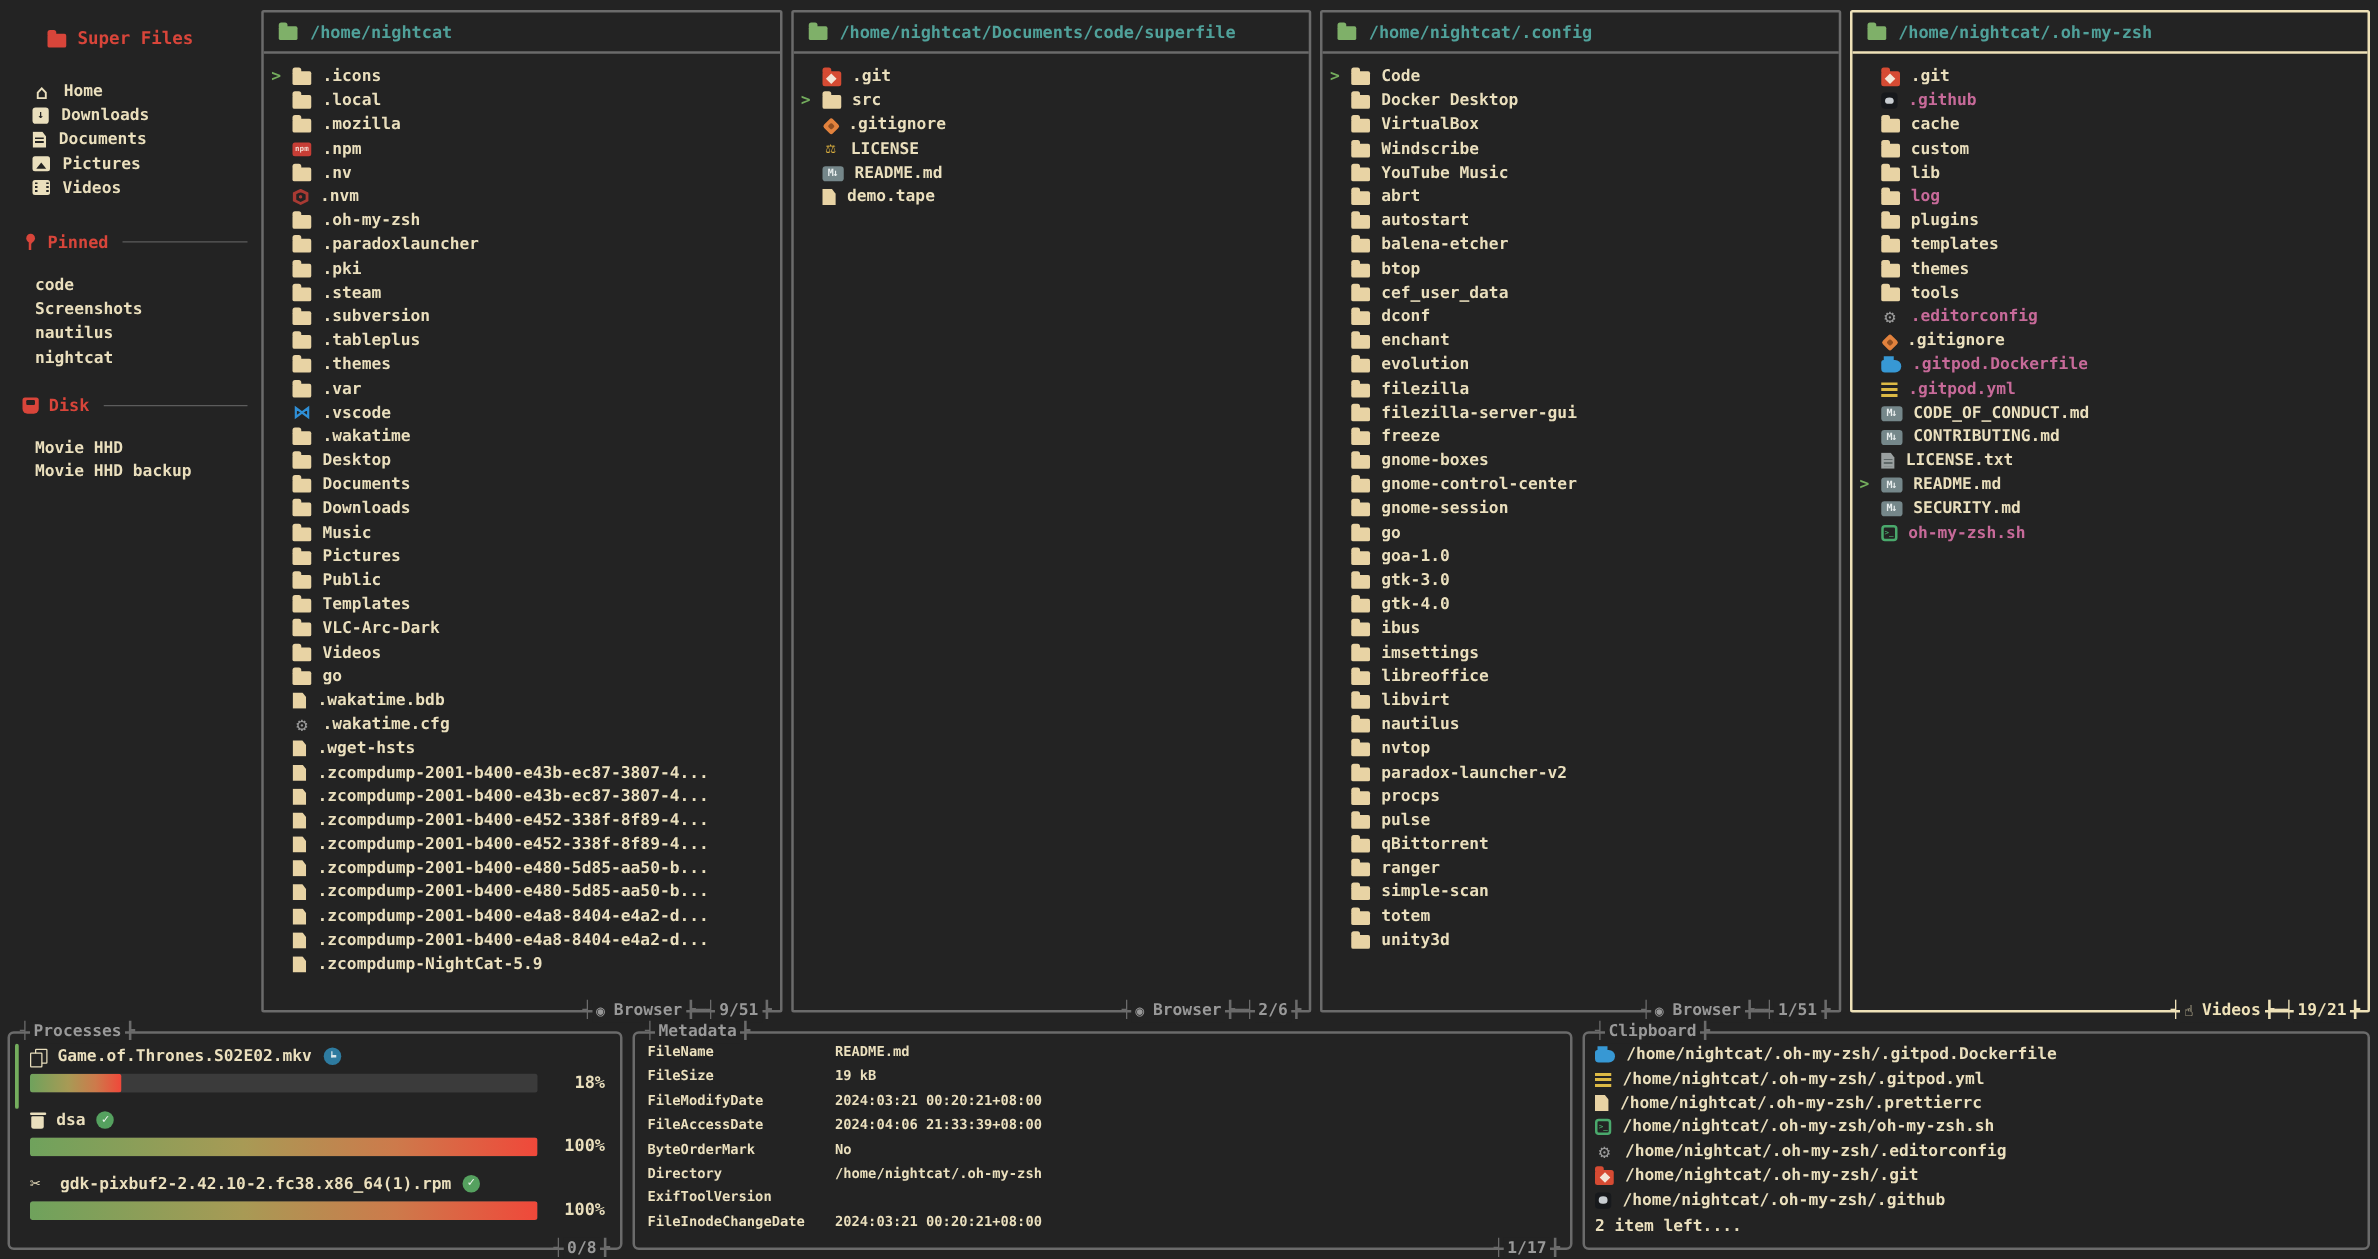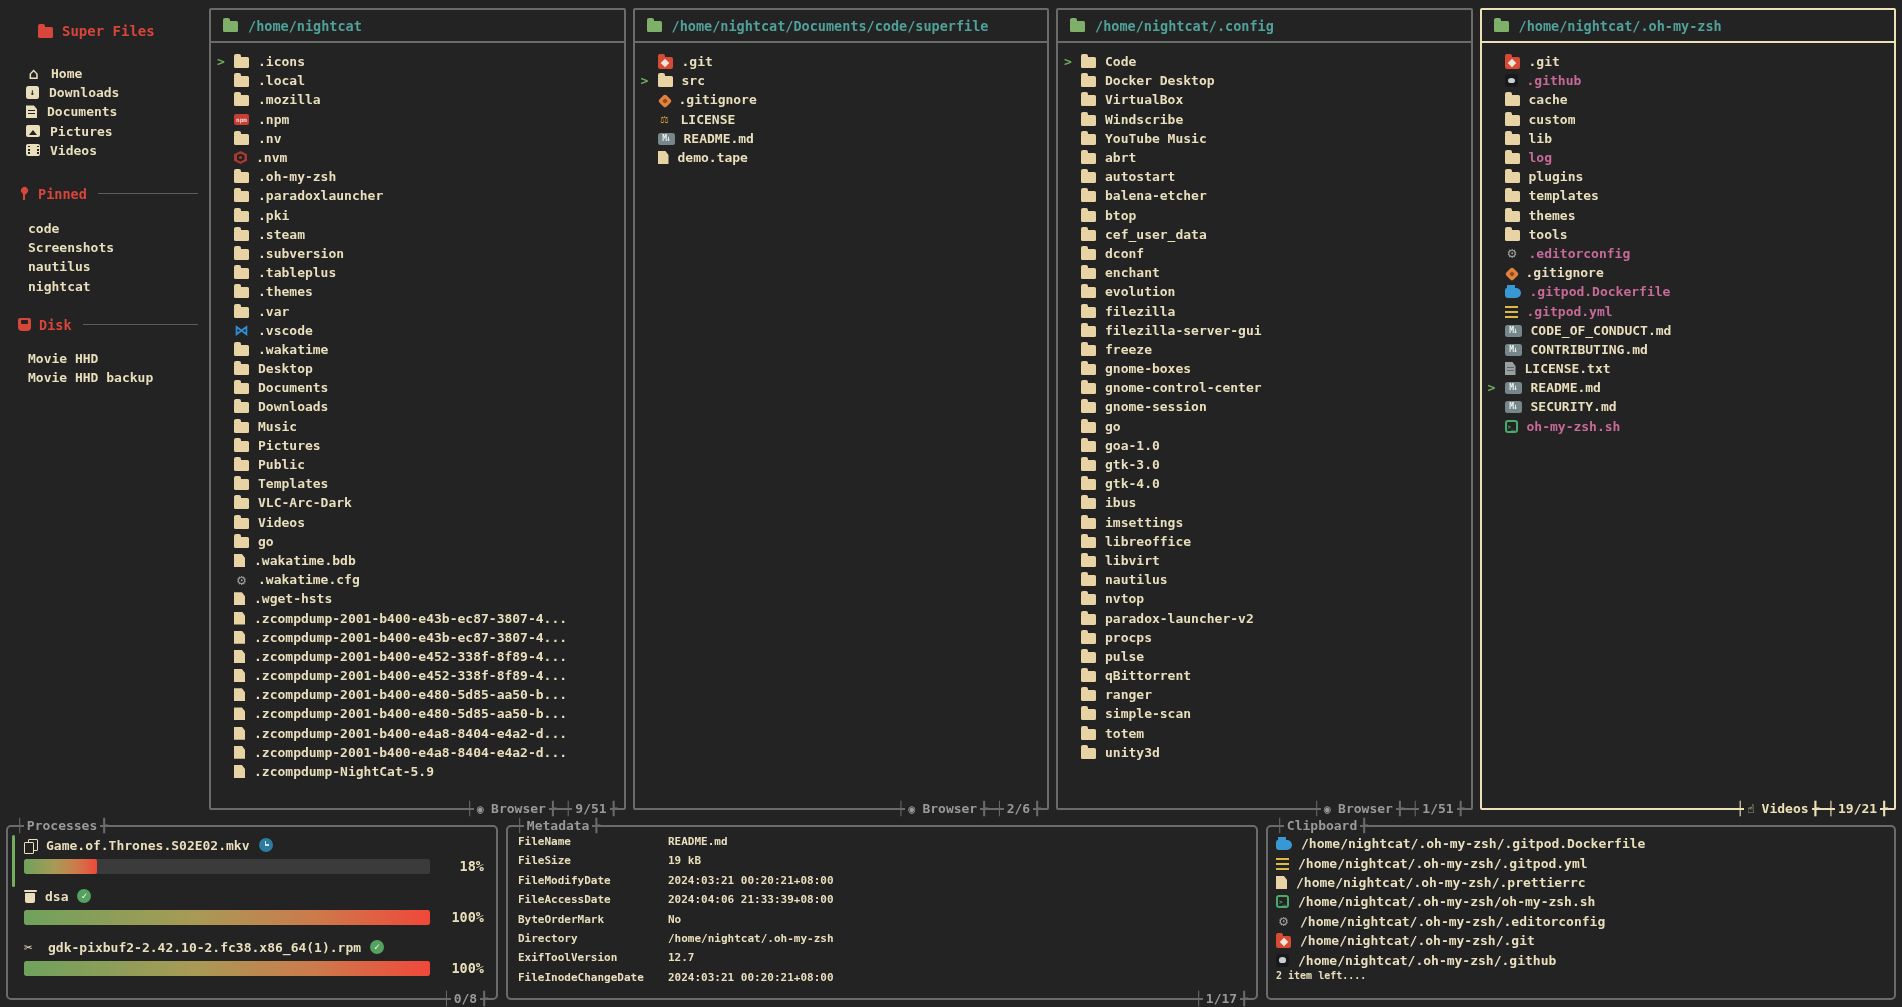--- a/index.html
+++ b/index.html
@@ -55,21 +55,21 @@
 .pbar{display:flex;align-items:center;gap:10px;margin-top:3px}
 .track{flex:1;height:15px;background:var(--track);border-radius:2px;overflow:hidden}
 .fill{height:100%;border-radius:2px;background:linear-gradient(90deg,#6fa25c 0%,#a89a55 42%,#cd7a4b 72%,#f0483a 100%)}
 .ppct{width:44px;text-align:right;color:var(--cream);font-size:13.5px}
 .meta{padding:8px 10px 0}
 .mrow{display:flex;height:19.4px;font-size:11px;color:var(--cream)}
 .mk{width:150px;flex:none}
 .mv{flex:1;overflow:hidden;white-space:nowrap}
 .clip{padding:7px 8px 0}
 .crow{display:flex;align-items:center;gap:9px;height:19.4px;font-size:13px;color:var(--cream);white-space:nowrap;overflow:hidden}
-.cnote{height:19.4px;font-size:10px;color:var(--cream);display:flex;align-items:flex-start}
+.cnote{height:19.4px;font-size:13px;color:var(--cream);display:flex;align-items:flex-end}
 
 .ic{position:relative;display:inline-block;flex:none}
 .ic i{font-style:normal}
 .ic-folder{width:15px;height:11px;border-radius:1.5px;background:var(--tan);margin-top:2px}
 .ic-folder::before{content:"";position:absolute;top:-3px;left:0;width:7px;height:4px;border-radius:2px 2px 0 0;background:var(--tan)}
 .ic-sbfolder{width:15px;height:11px;border-radius:1.5px;background:var(--red);margin-top:2px}
 .ic-sbfolder::before{content:"";position:absolute;top:-3px;left:0;width:7px;height:4px;border-radius:2px 2px 0 0;background:var(--red)}
 .ic-file,.ic-tape{width:11px;height:13px;background:var(--tan);clip-path:polygon(0 0,72% 0,100% 30%,100% 100%,0 100%)}
 .ic-gear{color:#9b9b9b;font-size:15px;line-height:14px;width:15px;text-align:center}
 .ic-npm{width:15px;height:11px;background:#c73e36;border-radius:2px;margin-top:1px}
@@ -873,21 +873,20 @@
           <div class="mrow">
             <span class="mk">ByteOrderMark</span>
             <span class="mv">No</span>
           </div>
           <div class="mrow">
             <span class="mk">Directory</span>
             <span class="mv">/home/nightcat/.oh-my-zsh</span>
           </div>
           <div class="mrow">
             <span class="mk">ExifToolVersion</span>
-            <span class="mv">12.7</span>
           </div>
           <div class="mrow">
             <span class="mk">FileInodeChangeDate</span>
             <span class="mv">2024:03:21 00:20:21+08:00</span>
           </div>
         </div>
       <div class="chipline bcount">
           <span class="tk">┤</span>
           <span class="tx">1/17</span>
           <span class="tk">┣</span>

